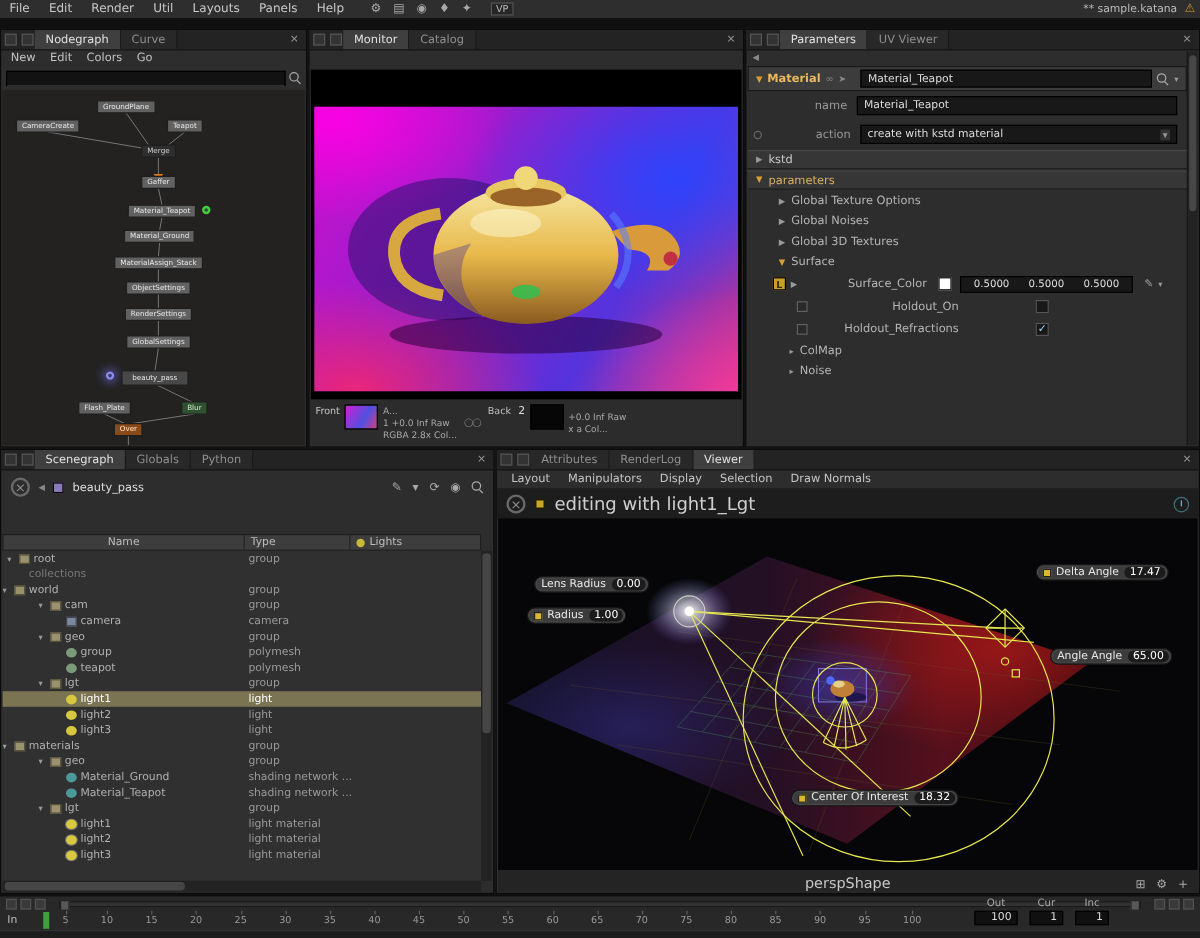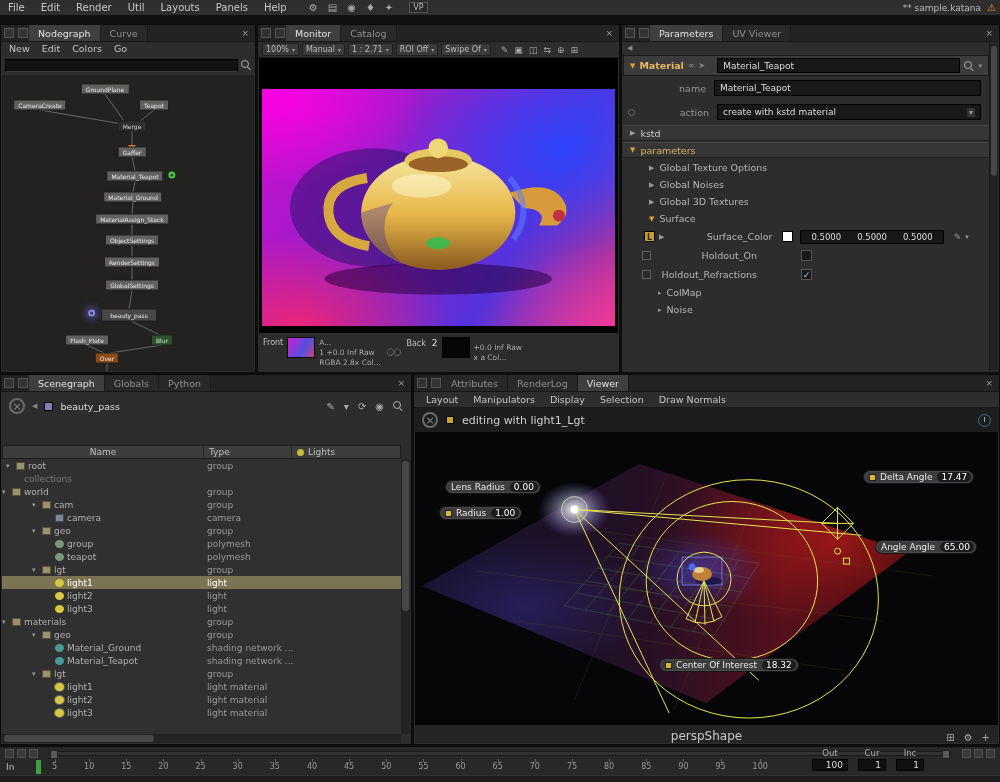--- a/index.html
+++ b/index.html
@@ -93,21 +93,21 @@
 .p-band .orange-text{color:#d8b060}
 .p-group{height:17px;display:flex;align-items:center;gap:5px;font-size:9.5px;color:#b5b5b5}
 .ind-1{padding-left:27px}
 .ind-2{padding-left:36px}
 .color-row{height:19px;display:flex;align-items:center;gap:4px;padding-left:22px;font-size:9.5px}
 .lbox{width:11px;height:11px;background:#c8a028;color:#3a2a00;font-size:8px;font-weight:bold;text-align:center;line-height:11px;border:1px solid #000;flex:none}
 .plabel2{width:104px;text-align:right;color:#b5b5b5;flex:none}
 .swatch{width:11px;height:11px;background:#fff;border:1px solid #000;margin-left:6px;flex:none}
 .vals{display:flex;gap:16px;background:#181818;border:1px solid #000;padding:1px 10px;color:#ddd;font-size:8.5px;margin-left:3px}
 .pen{color:#999;font-size:9px;margin-left:6px}
-.check-row{height:19px;display:flex;align-items:center;gap:2px;padding-left:20px;font-size:9.5px}
+.check-row{height:19px;display:flex;align-items:center;gap:22px;padding-left:42px;font-size:9.5px}
 .ghostbox{width:9px;height:9px;border:1px solid #5f5f5f;background:#2a2a2a;flex:none}
 .cbx{width:11px;height:11px;background:#181818;border:1px solid #555;color:#9fd8ff;font-size:9px;line-height:10px;text-align:center;margin-left:42px;flex:none}
 .p-scroll{position:absolute;right:1px;top:18px;bottom:1px;width:9px;background:#232323;border-left:1px solid #181818}
 .p-scroll .thumb{position:absolute;left:1px;right:1px;top:3px;height:130px;background:#474747;border-radius:3px}
 
 .p-scenegraph{left:0;top:374px;width:412px;height:371px}
 .sg-toolbar{height:28px;display:flex;align-items:center;gap:7px;padding:0 8px;font-size:10px}
 .circle-x{width:16px;height:16px;border:2px solid #696969;border-radius:50%;position:relative;flex:none}
 .circle-x::before{content:"×";position:absolute;inset:0;text-align:center;line-height:13px;color:#8a8a8a;font-size:11px}
 .cur-square{width:9px;height:9px;background:#8a7ab8;border:1px solid #000;flex:none}
@@ -138,21 +138,21 @@
 .sg-type{color:#9a9a9a;padding-left:5px;white-space:nowrap}
 .sg-vscroll{position:absolute;right:1px;top:84px;bottom:10px;width:9px;background:#232323}
 .sg-vscroll .thumb{position:absolute;left:1px;right:1px;top:2px;height:150px;background:#464646;border-radius:3px}
 .sg-hscroll{position:absolute;left:1px;right:10px;bottom:1px;height:9px;background:#232323}
 .sg-hscroll .thumb{position:absolute;top:1px;bottom:1px;left:2px;width:150px;background:#464646;border-radius:3px}
 
 .p-viewer{left:413px;top:374px;width:587px;height:371px}
 .vw-menu{height:16px;display:flex;gap:15px;align-items:center;padding:0 12px;font-size:9.5px;color:#c5c5c5;border-bottom:1px solid #191919}
 .vw-status{height:24px;background:#1d1d1d;display:flex;align-items:center;gap:8px;padding:0 8px}
 .vw-sq{width:8px;height:8px;background:#c8a828;border:1px solid #000;flex:none}
-.vw-status-text{font-size:11px;color:#cfcfcf}
+.vw-status-text{font-size:15px;color:#cfcfcf}
 .vw-power{margin-left:auto;width:13px;height:13px;border:1px solid #3f6f7f;border-radius:50%;position:relative}
 .vw-power::before{content:"";position:absolute;left:5px;top:2px;width:1px;height:5px;background:#6fb7c7}
 .vw-viewport{position:absolute;left:1px;right:1px;top:57px;bottom:19px;background:#07070a;overflow:hidden}
 .vw-svg{position:absolute;inset:0;width:100%;height:100%}
 .anno{position:absolute;display:flex;align-items:center;height:14px;background:#3c3c3c;border:1px solid #151515;border-radius:7px;padding:0 2px 0 5px;font-size:9px;color:#e8e8e8;box-shadow:inset 0 0 0 1px rgba(255,255,255,0.07);white-space:nowrap}
 .anno-swatch{width:7px;height:7px;background:#d8b830;border:1px solid #222;margin-right:4px;flex:none}
 .anno-label{margin-right:5px}
 .anno-value{background:#1b1b1b;border-radius:6px;padding:0 4px;color:#fff}
 .vw-bottom{position:absolute;left:1px;right:1px;bottom:1px;height:18px;background:#242424;display:flex;align-items:flex-end;justify-content:center;font-size:12px;color:#c8c8c8}
 .vw-bottom-icons{position:absolute;right:8px;display:flex;gap:9px;color:#999;font-size:10px}
@@ -330,39 +330,20 @@
   <div class="panel p-monitor">
     <div class="tabstrip">
       <span class="ts-btn"></span>
       <span class="ts-btn"></span>
       <div style="display:flex">
 
       <span class="tab active">Monitor</span>
           <span class="tab">Catalog</span>
         </div>
       <span class="ts-close">×</span>
-    </div>
-    <div class="mon-toolbar">
-      <div style="display:flex;gap:3px">
-
-      <span class="mt-dd">100%</span>
-          <span class="mt-dd">Manual</span>
-          <span class="mt-dd">1 : 2.71</span>
-          <span class="mt-dd">ROI Off</span>
-          <span class="mt-dd">Swipe Of</span>
-        </div>
-      <div class="mt-icons">
-
-      <span class="icn icn-pen-icon"></span>
-          <span class="icn icn-note-icon"></span>
-          <span class="icn icn-copy-icon"></span>
-          <span class="icn icn-swap-icon"></span>
-          <span class="icn icn-target-icon"></span>
-          <span class="icn icn-grid-icon"></span>
-        </div>
     </div>
     <div class="mon-canvas">
       <div class="mon-image">
         <svg class="mon-teapot" viewBox="0 0 300 200" preserveAspectRatio="xMidYMid meet">
           <defs>
             <linearGradient id="tg" x1="0" y1="0" x2="0" y2="1">
               <stop offset="0" stop-color="#f5e6a0"></stop>
                 <stop offset="0.5" stop-color="#e8b84a"></stop>
                 <stop offset="1" stop-color="#8a5a20"></stop>
             </linearGradient>

